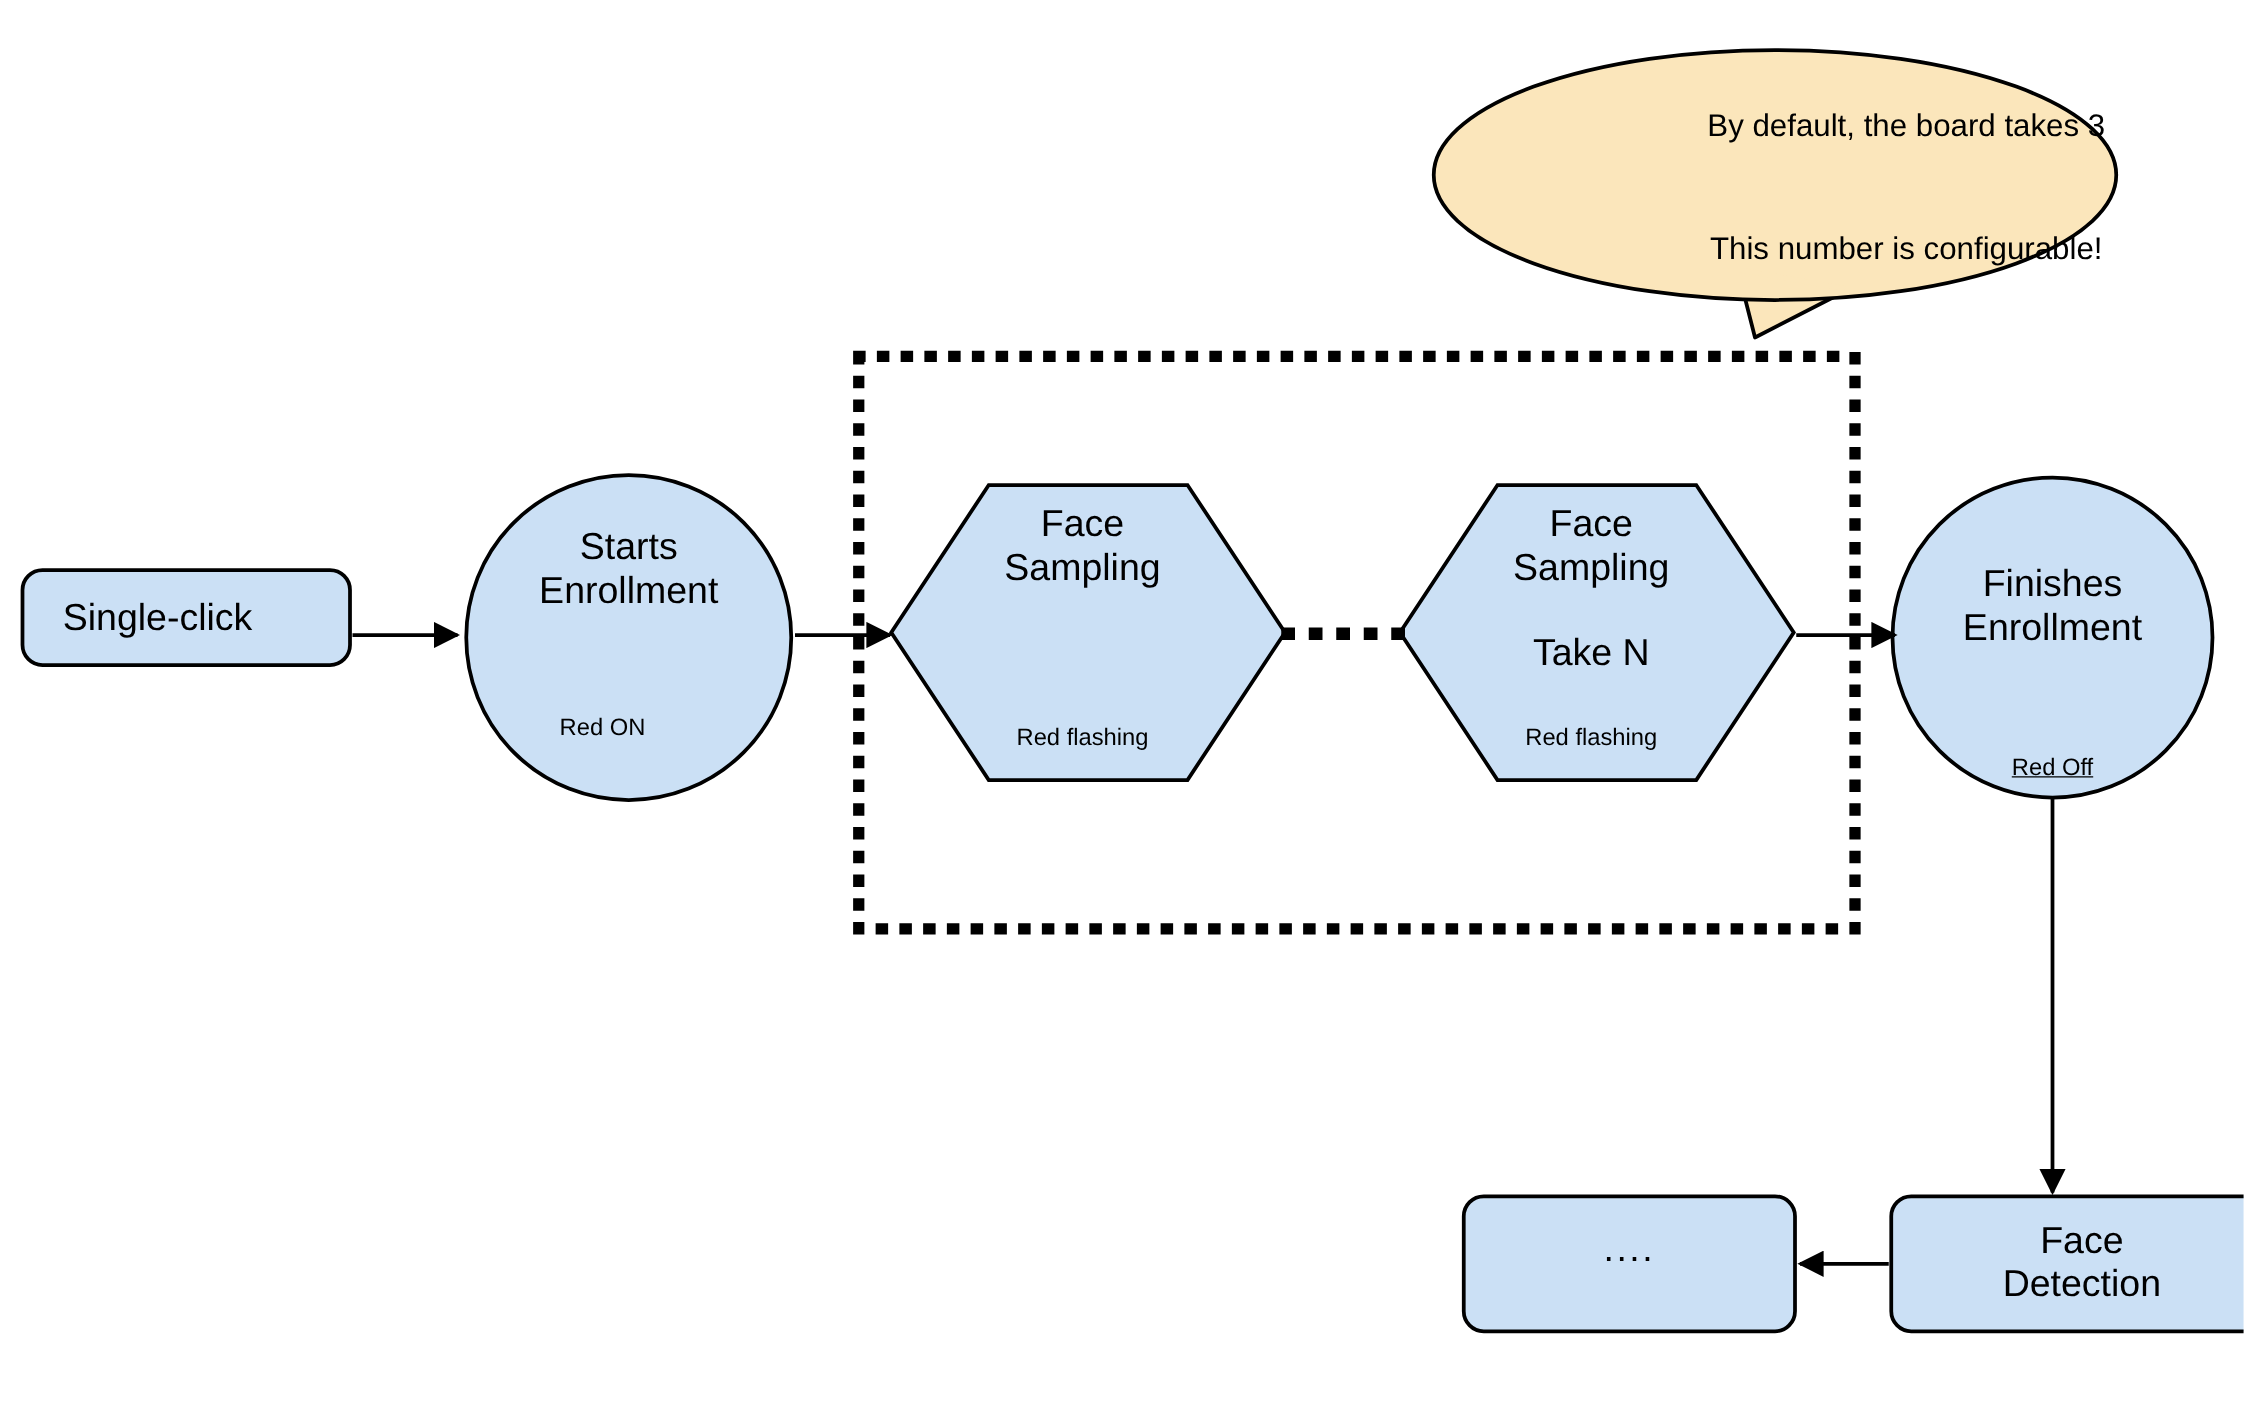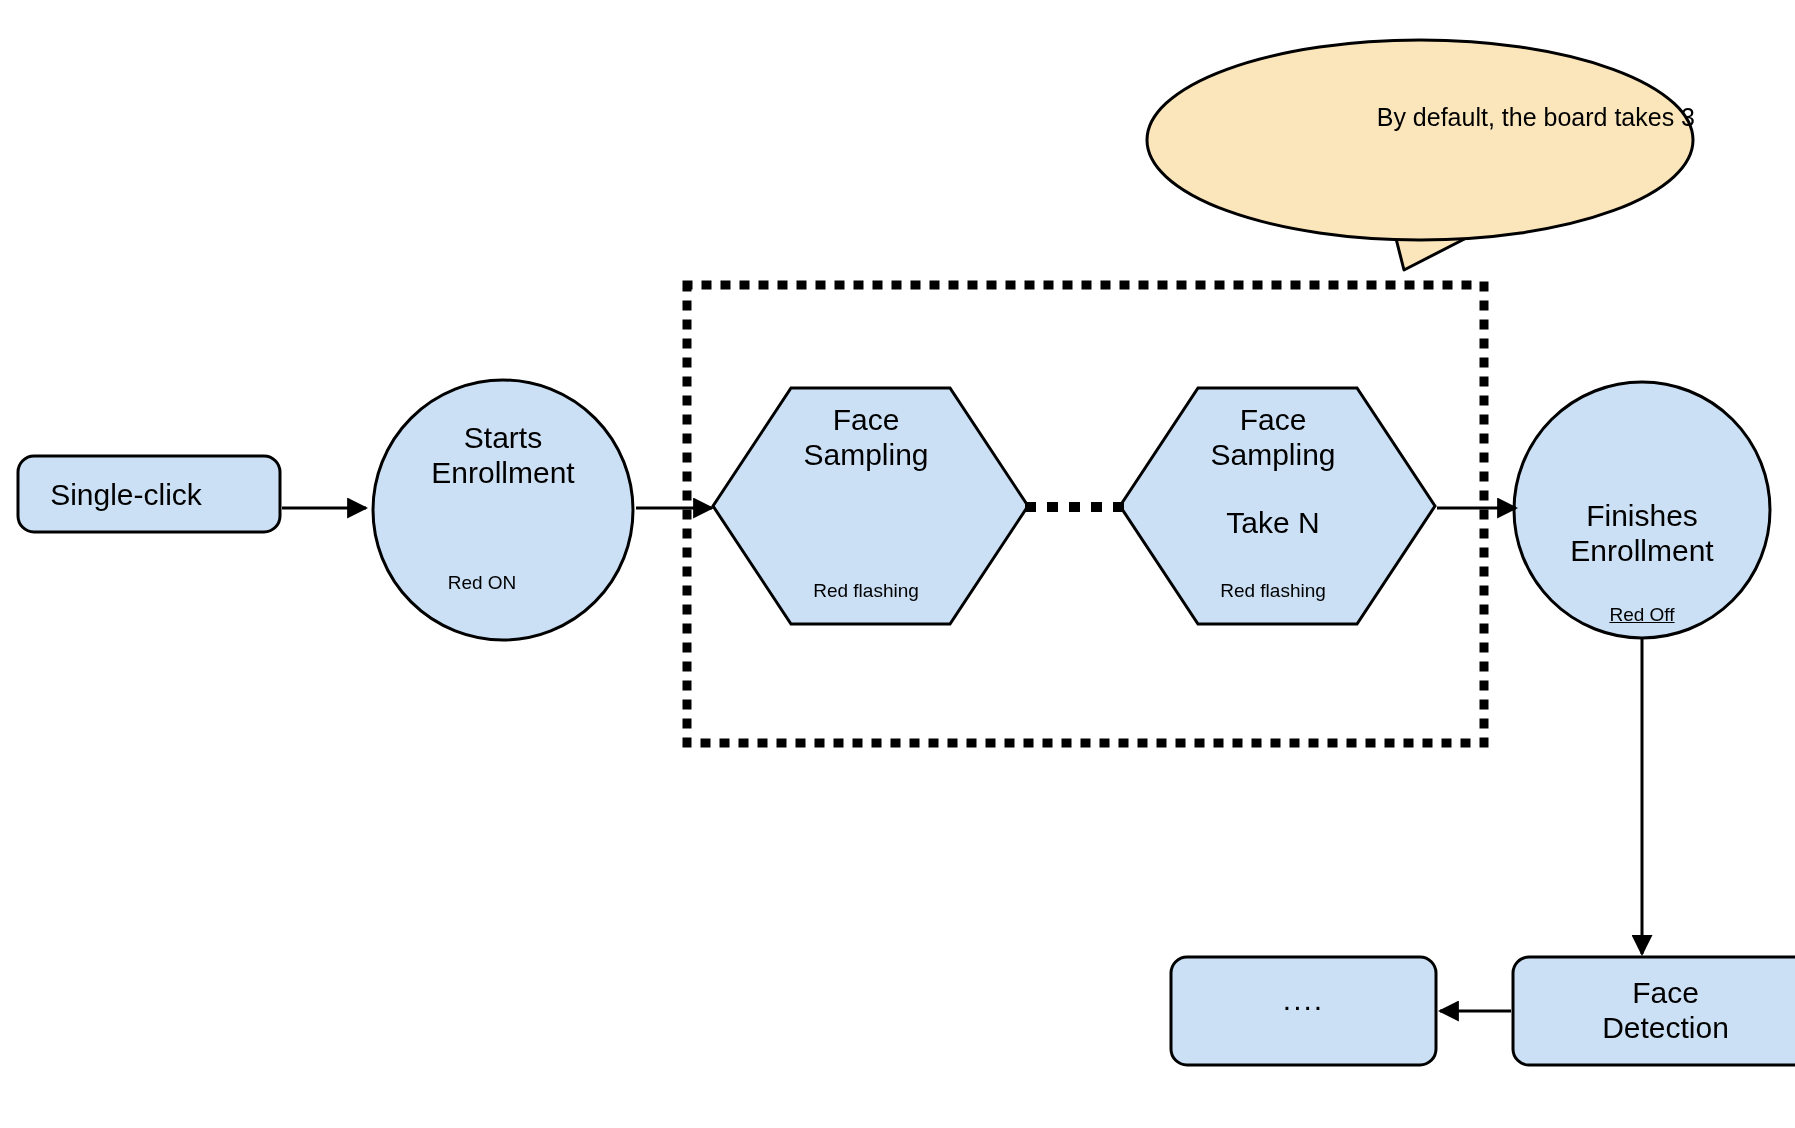--- a/index.html
+++ b/index.html
@@ -35,23 +35,22 @@
     white-space: pre-line;
   }
   .lbl-main {
     font-size: 30px;
   }
   .lbl-small {
     font-size: 19px;
   }
   .lbl-callout {
     font-size: 25px;
-    text-align: right;
+    text-align: center;
     line-height: 1.32;
-    margin-top: 16px;
   }
   .lbl-dots {
     font-size: 30px;
     letter-spacing: 2px;
   }
 </style>
 </head>
 <body>
 
 <div id="canvas">
@@ -104,24 +103,25 @@
 
   <div class="node-label lbl-main" style="left:731px; top:402px; width:270px;">Face
 Sampling</div>
   <div class="node-label lbl-small" style="left:731px; top:580px; width:270px;">Red flashing</div>
 
   <div class="node-label lbl-main" style="left:1138px; top:402px; width:270px;">Face
 Sampling</div>
   <div class="node-label lbl-main" style="left:1138px; top:505px; width:270px;">Take N</div>
   <div class="node-label lbl-small" style="left:1138px; top:580px; width:270px;">Red flashing</div>
 
-  <div class="node-label lbl-main" style="left:1512px; top:450px; width:260px;margin-top:48px;">Finishes
+  <div class="node-label lbl-main" style="left:1512px; top:450px; width:260px;">Finishes
 Enrollment</div>
   <div class="node-label lbl-small" style="left:1512px; top:604px; width:260px;text-decoration:underline;">Red Off</div>
 
   <div class="node-label lbl-main" style="left:1513px; top:975px; width:305px;">Face
 Detection</div>
 
   <div class="node-label lbl-dots" style="left:1171px; top:982px; width:265px;">....</div>
 
   <div class="node-label lbl-callout" style="left:1355px; top:85px; width:340px;">By default, the board takes 3</div>
+  <div class="node-label lbl-callout" style="left:1355px; top:183px; width:340px;">This number is configurable!</div>
 
 </div>
 
 </body></html>

